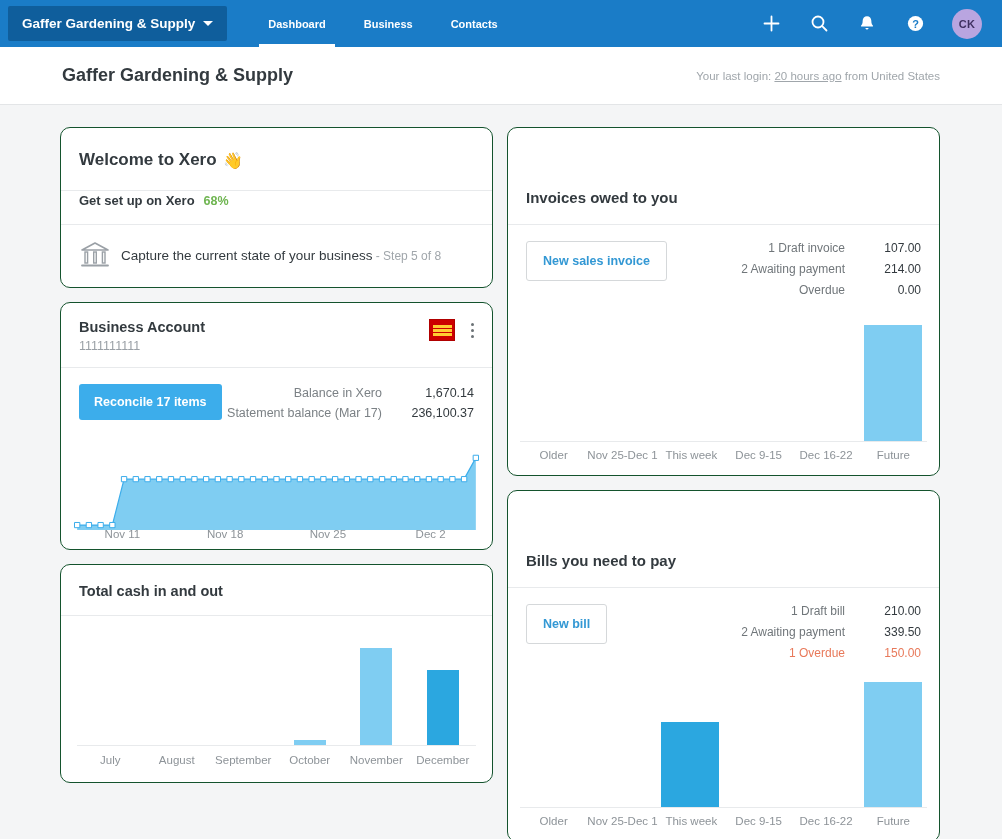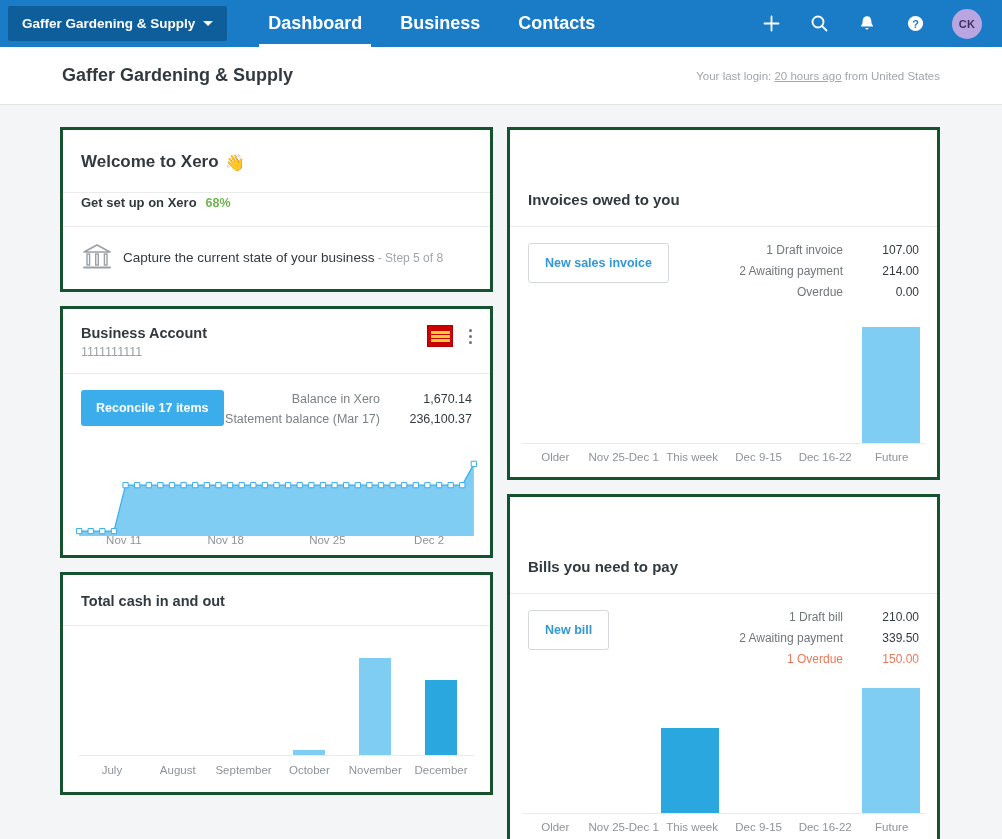--- a/index.html
+++ b/index.html
@@ -36,21 +36,21 @@
     width: 0; height: 0;
     border-left: 5px solid transparent;
     border-right: 5px solid transparent;
     border-top: 5px solid #ffffff;
   }
   .nav-links { display: flex; align-items: stretch; margin-left: 22px; }
   .nav-link {
     display: flex; align-items: center;
     padding: 12px 19px;
     color: #ffffff;
-    font-size: 18px;
+    font-size: 11px;
     font-weight: bold;
     cursor: pointer;
     position: relative;
     white-space: nowrap;
   }
   .nav-link.active::after {
     content: "";
     position: absolute;
     left: 10px; right: 10px; bottom: 0;
     height: 3px;
@@ -110,22 +110,22 @@
   
   .content {
     display: flex;
     gap: 14px;
     padding: 22px 62px 0 60px;
   }
   .col { width: 433px; display: flex; flex-direction: column; gap: 14px; }
 
   .card {
     background: #ffffff;
-    border: 3px solid #14532d;
-    border-radius: 0;
+    border: 1px solid #14532d;
+    border-radius: 10px;
   }
   .card-sep { border-top: 1px solid #e8eaec; }
 
   
   .welcome-head { padding: 22px 18px 20px 18px; }
   .welcome-title {
     font-size: 17px; font-weight: bold; color: #333a3f;
     display: flex; align-items: center; gap: 7px;
   }
   .wave { font-size: 16px; }

